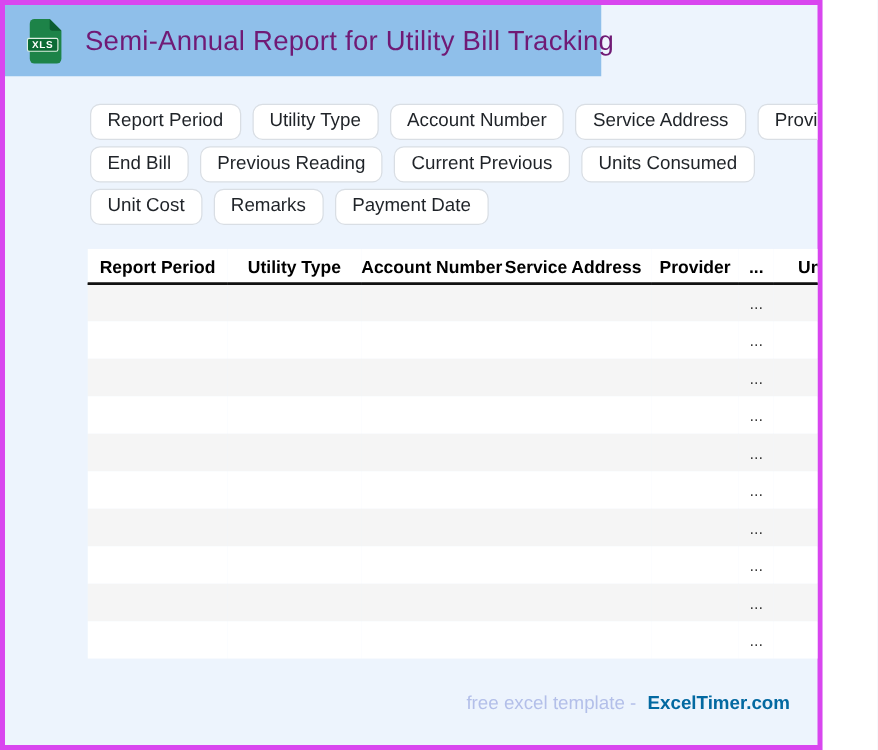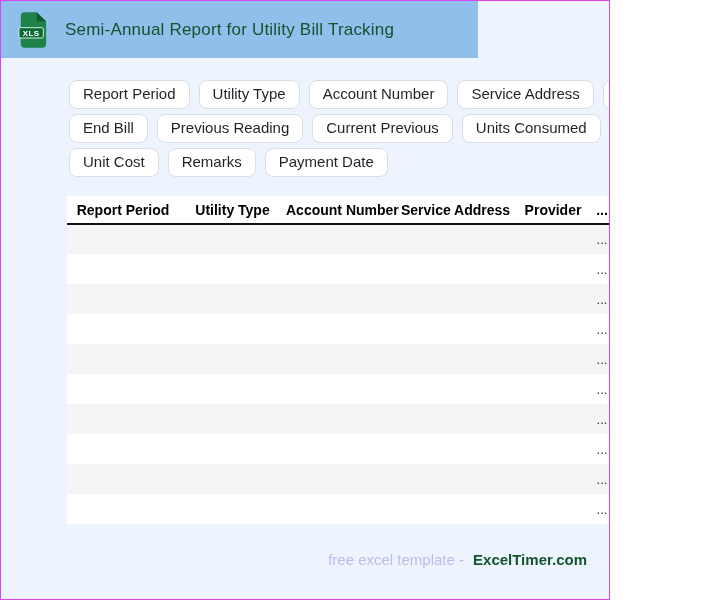--- a/index.html
+++ b/index.html
@@ -1,35 +1,35 @@
 <!DOCTYPE html>
 <html><head>
 <meta charset="utf-8">
 <style>
   * { box-sizing: border-box; }
   body { margin: 0; font-family: "Liberation Sans", sans-serif; background: #ffffff; }
 
   .page {
     position: relative;
-    width: 610px; height: 600px;
+    width: 658px; height: 600px;
     background: #edf4fd;
-    border: 1px solid #d946ef;
+    border: 4px solid #d946ef;
     overflow: hidden;
   }
 
   
   .titlebar {
     position: absolute; left: 0; top: 0;
     width: 477px; height: 57px;
     background: #8fbfea;
     display: flex; align-items: center;
     gap: 17px; padding-left: 17px;
   }
   .file-icon { width: 30px; height: 38px; flex: 0 0 auto; }
-  .title { color: #14532d; font-size: 17px; letter-spacing: 0.2px; white-space: nowrap; }
+  .title { color: #701a75; font-size: 22px; letter-spacing: 0.2px; white-space: nowrap; }
 
   
   .chips {
     position: absolute; left: 68px; top: 79px;
     display: flex; flex-direction: column; gap: 5px;
   }
   .chip-row { display: flex; gap: 9px; }
   .chip {
     background: #ffffff;
     border: 1px solid #d9dee4;
@@ -60,21 +60,21 @@
   tbody tr:nth-child(odd) { background: #f5f5f5; }
   tbody tr:nth-child(even) { background: #ffffff; }
 
   
   .footer {
     position: absolute; top: 550px; right: 22px;
     display: flex; gap: 9px; align-items: baseline;
     font-size: 15px;
   }
   .footer-text { color: #b3bfe9; }
-  .footer-brand { color: #14532d; font-weight: bold; text-decoration: none; }
+  .footer-brand { color: #0369a1; font-weight: bold; text-decoration: none; }
 </style>
 </head>
 <body>
 
 <div class="page">
 
   <div class="titlebar">
     <svg class="file-icon" viewBox="0 0 32 40" xmlns="http://www.w3.org/2000/svg">
       <path d="M7 1 h13 l10 10 v24 a4 4 0 0 1 -4 4 H7 a4 4 0 0 1 -4 -4 V5 a4 4 0 0 1 4 -4 z" fill="#1d8348"></path>
       <path d="M20 1 l10 10 h-8 a2 2 0 0 1 -2 -2 z" fill="#0d5c31"></path>

